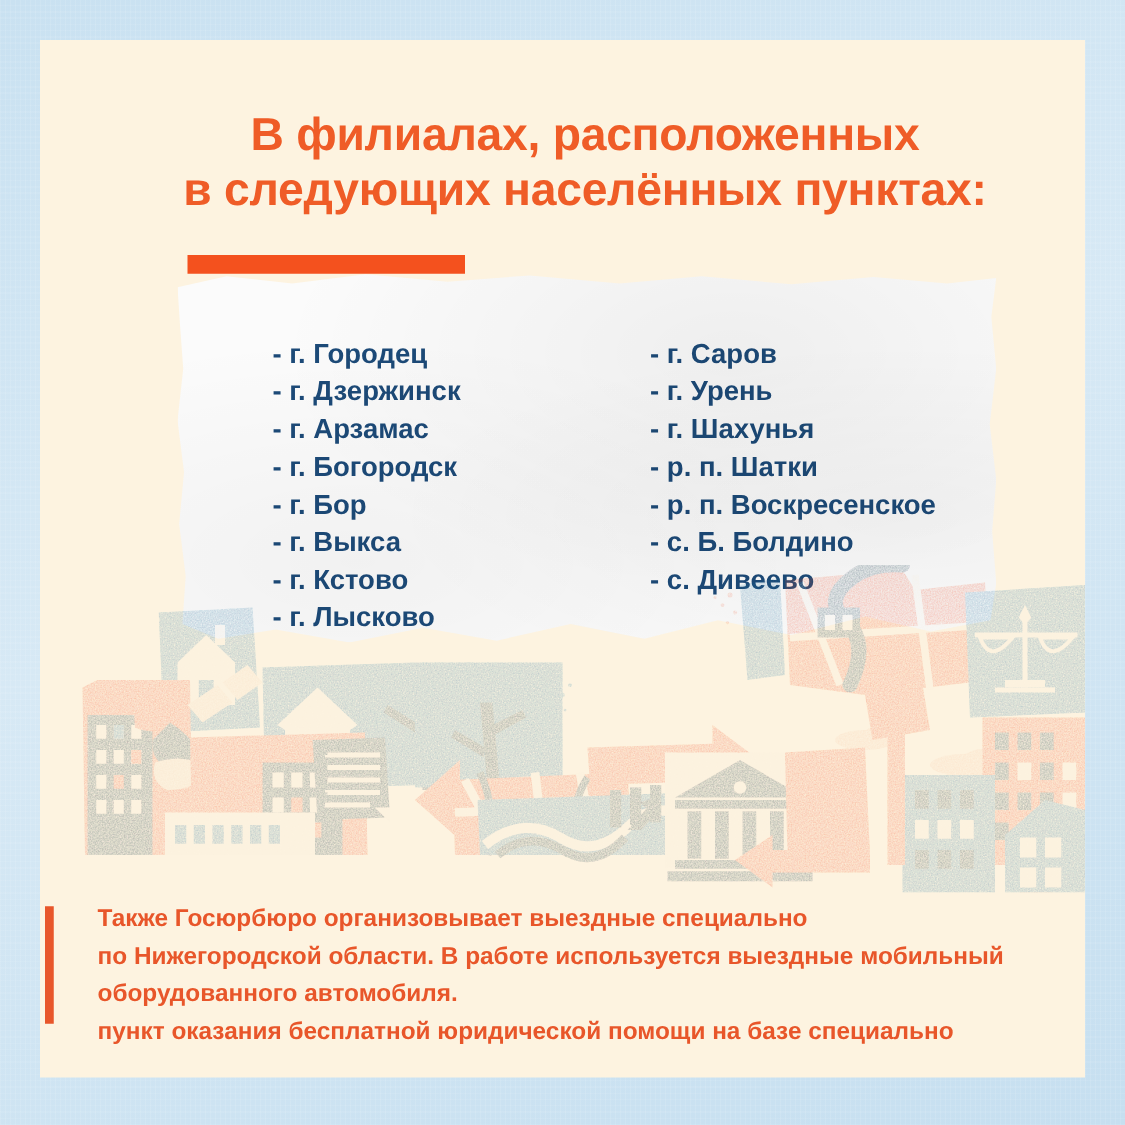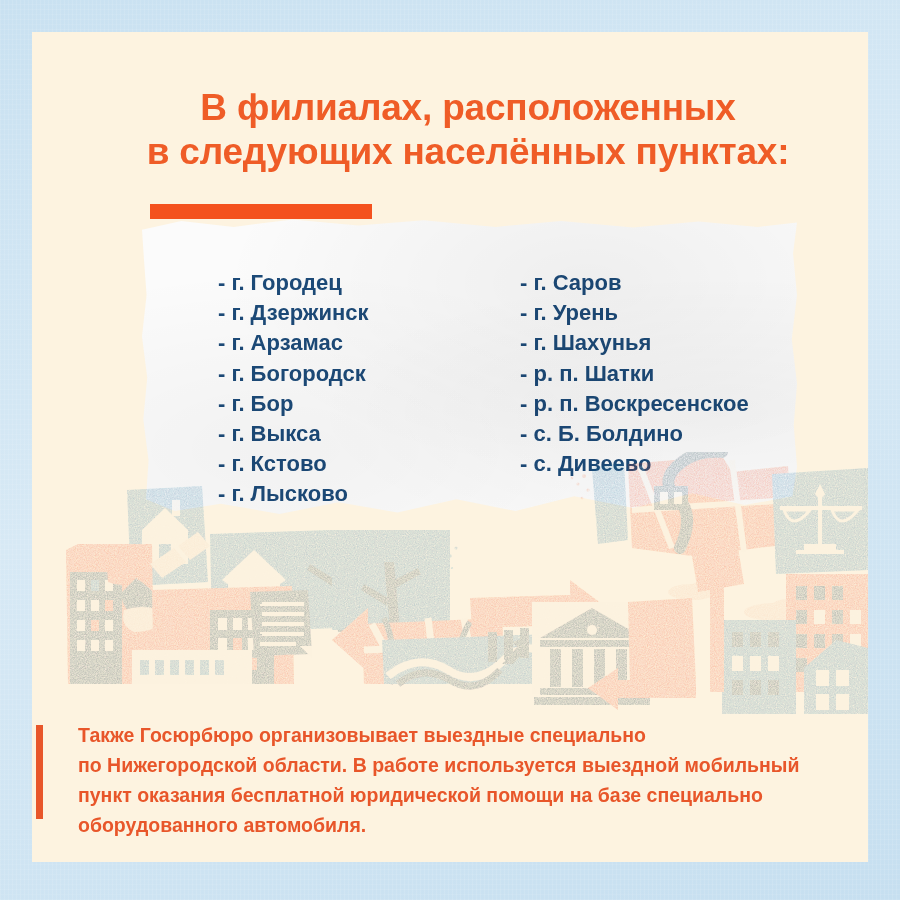--- a/index.html
+++ b/index.html
@@ -481,19 +481,19 @@
           <rect x="678" y="120" width="14" height="120" fill="#f04d23"></rect>
           <path d="M660 104 L706 96 L712 132 L666 140 Z" fill="#f04d23"></path>
 
         </g>
       </svg>
     </div>
 
     <div class="note-bar"></div>
     <div class="note-text">
       <p>Также Госюрбюро организовывает выездные специально</p>
-      <p>по Нижегородской области. В работе используется выездной мобильный</p>
+      <p>по Нижегородской области. В работе используется выездные мобильный</p>
+      <p>оборудованного автомобиля.</p>
       <p>пункт оказания бесплатной юридической помощи на базе специально</p>
-      <p>оборудованного автомобиля.</p>
     </div>
 
   </div>
 </div>
 
 </body></html>

